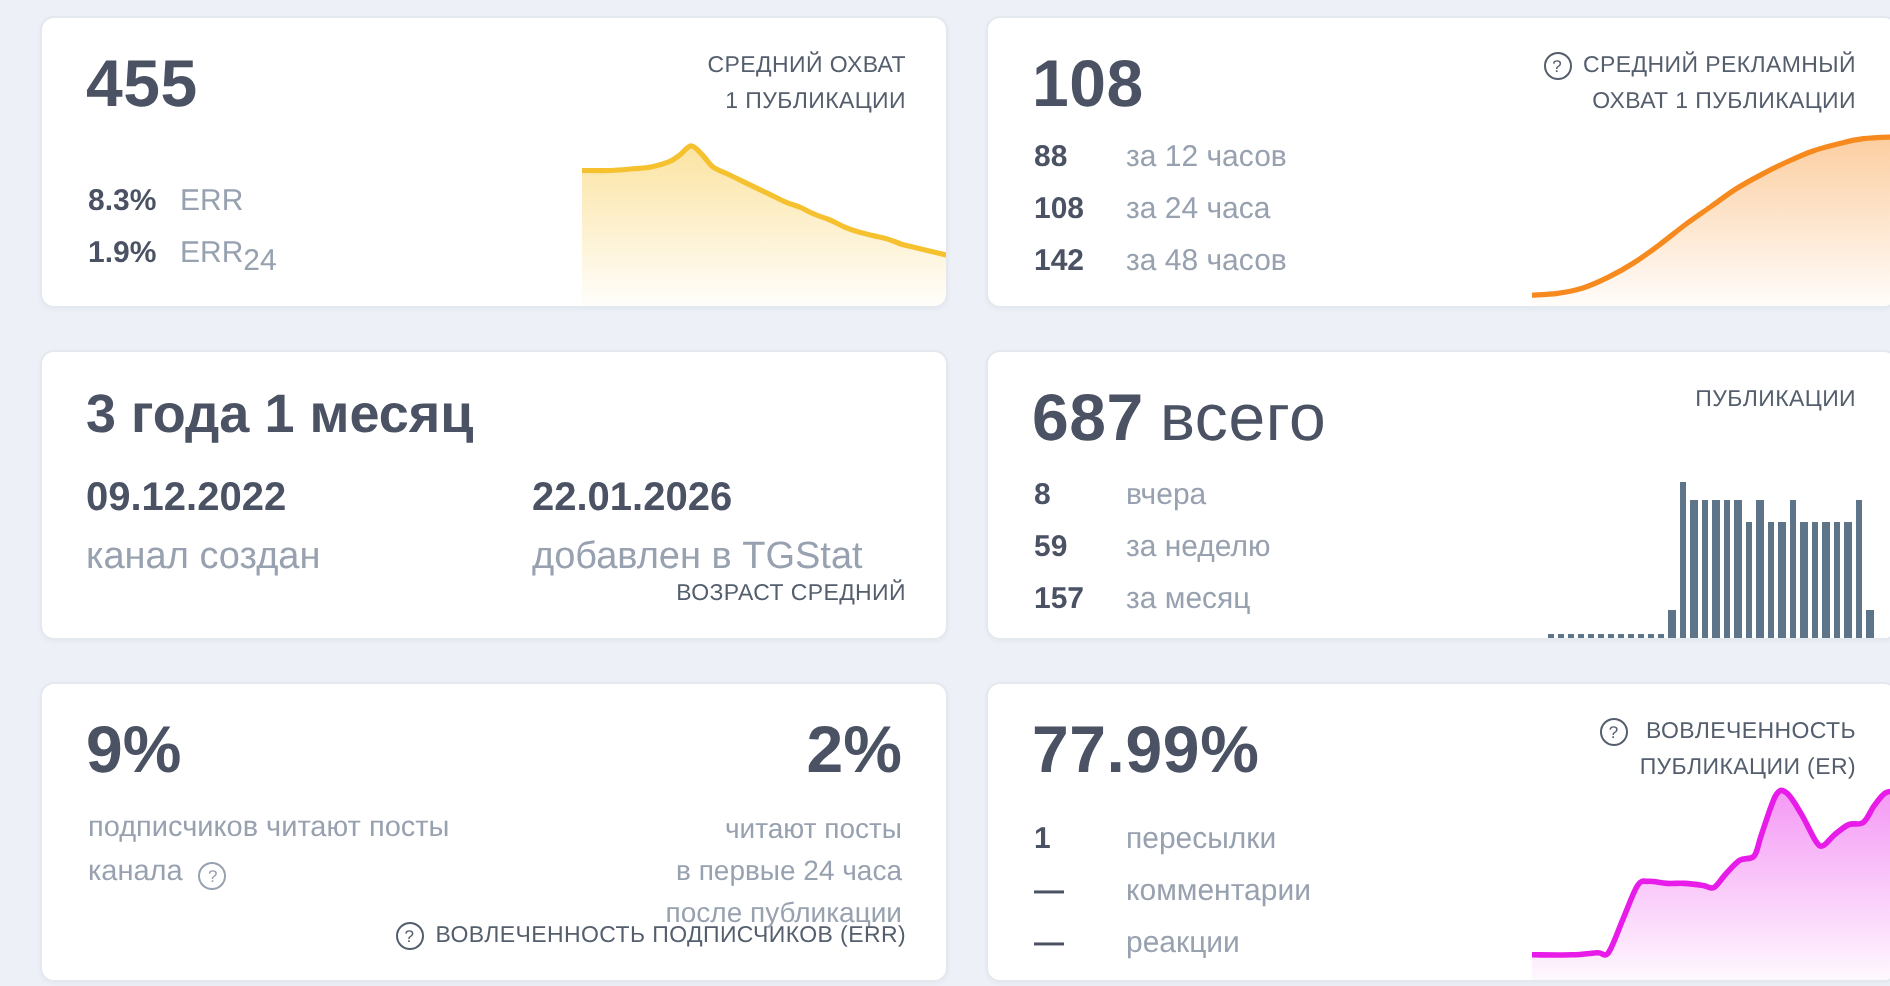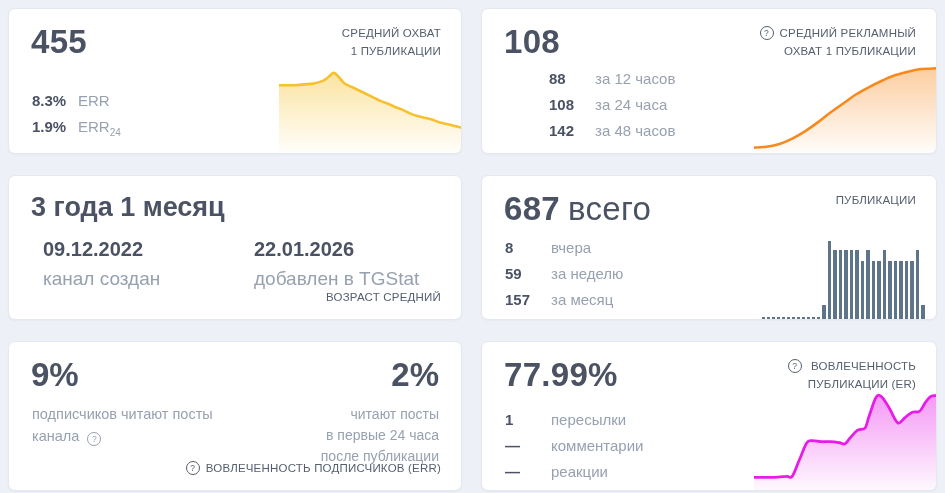--- a/index.html
+++ b/index.html
@@ -5,21 +5,21 @@
   html,body{margin:0;padding:0;}
   body{
     width:945px;height:493px;position:relative;
     background:#edf0f6;
     font-family:"Liberation Sans", sans-serif;
     overflow:hidden;
     -webkit-font-smoothing:antialiased;
   }
   .grid{
     position:absolute;left:0;top:0;width:945px;height:402px;
-    box-sizing:border-box;padding:8px 8px 0 8px;
+    box-sizing:border-box;padding:8px 8px 0 20px;
     display:grid;grid-template-columns:454px 456px;
     grid-template-rows:146px 145px 150px;gap:21px 19px;
   }
   .card{
     background:#ffffff;border:1px solid #e4e8ef;border-radius:7px;
     position:relative;overflow:hidden;box-sizing:border-box;
     box-shadow:0 1px 2px rgba(40,50,70,.04);
   }
   .big{
     position:absolute;top:14px;left:22px;
@@ -30,21 +30,21 @@
     position:absolute;top:16px;right:20px;text-align:right;
     font-size:11.5px;line-height:1.55;color:#545e6d;letter-spacing:.2px;
     white-space:pre-line;display:flex;align-items:flex-start;gap:6px;
     justify-content:flex-end;
   }
   .caption-br{position:absolute;bottom:12px;right:20px;top:auto;}
   .rows{position:absolute;left:23px;font-size:15px;line-height:1;}
   .row{display:flex;align-items:baseline;margin-bottom:11px;}
   .row .val{min-width:46px;font-weight:bold;color:#4a5263;}
   .row .lbl{color:#97a1af;}
-  .row sub{font-size:10px;color:#97a1af;}
+  .row sub{font-size:15px;color:#97a1af;}
   .hicon{
     display:inline-flex;align-items:center;justify-content:center;
     width:12px;height:12px;border:1px solid currentColor;border-radius:50%;
     font-size:8.5px;line-height:1;flex:0 0 auto;margin-top:1px;
     font-weight:normal;
   }
   .spark{position:absolute;right:0;bottom:0;display:block;}
   .barwrap{
     position:absolute;right:6px;bottom:0;height:80px;width:168px;
     display:flex;align-items:flex-end;
@@ -103,21 +103,21 @@
     </svg>
   </div>
 
   <div class="card">
     <div class="big">108</div>
     <div class="caption">
       <span class="hicon">?</span>
       <span>СРЕДНИЙ РЕКЛАМНЫЙ
 ОХВАТ 1 ПУБЛИКАЦИИ</span>
     </div>
-    <div class="rows" style="top:62px;margin-left:44px;">
+    <div class="rows" style="top:62px;">
       <div class="row">
         <span class="val">88</span>
         <span class="lbl">за 12 часов</span>
       </div>
       <div class="row">
         <span class="val">108</span>
         <span class="lbl">за 24 часа</span>
       </div>
       <div class="row">
         <span class="val">142</span>
@@ -131,21 +131,21 @@
           <stop offset="1" stop-color="currentColor" stop-opacity="0.02"></stop>
         </linearGradient>
       </defs>
       <path class="area" fill="url(#g-adv)" stroke="none" d="M0,84.6C2.1233333333333335,84.44999999999999 8.493333333333336,84.3 12.740000000000002,83.7C16.986666666666668,83.10000000000001 21.233333333333338,82.35 25.480000000000004,81C29.72666666666667,79.65 33.97333333333333,77.69999999999999 38.22,75.6C42.46666666666667,73.5 46.71333333333334,71.10000000000001 50.96000000000001,68.4C55.20666666666668,65.7 59.45333333333333,62.55 63.699999999999996,59.4C67.94666666666666,56.25 72.19333333333333,52.65 76.44,49.5C80.68666666666667,46.35 84.93333333333332,43.49999999999999 89.17999999999999,40.49999999999999C93.42666666666666,37.49999999999999 97.67333333333335,34.2 101.92000000000002,31.5C106.16666666666669,28.8 110.41333333333333,26.549999999999997 114.66,24.299999999999997C118.90666666666667,22.049999999999997 123.15333333333332,19.95 127.39999999999999,18C131.64666666666665,16.05 135.89333333333335,14.099999999999994 140.14000000000001,12.599999999999994C144.38666666666668,11.099999999999994 148.63333333333333,10.049999999999999 152.88,9C157.12666666666667,7.95 160.76666666666668,6.899999999999996 165.62,6.299999999999997C170.47333333333333,5.699999999999998 179.27,5.550000000000004 182,5.400000000000006L182,90 L0,90 Z"></path>
       <path class="line" fill="none" stroke="currentColor" stroke-width="2.6" stroke-linecap="round" stroke-linejoin="round" d="M0,84.6C2.1233333333333335,84.44999999999999 8.493333333333336,84.3 12.740000000000002,83.7C16.986666666666668,83.10000000000001 21.233333333333338,82.35 25.480000000000004,81C29.72666666666667,79.65 33.97333333333333,77.69999999999999 38.22,75.6C42.46666666666667,73.5 46.71333333333334,71.10000000000001 50.96000000000001,68.4C55.20666666666668,65.7 59.45333333333333,62.55 63.699999999999996,59.4C67.94666666666666,56.25 72.19333333333333,52.65 76.44,49.5C80.68666666666667,46.35 84.93333333333332,43.49999999999999 89.17999999999999,40.49999999999999C93.42666666666666,37.49999999999999 97.67333333333335,34.2 101.92000000000002,31.5C106.16666666666669,28.8 110.41333333333333,26.549999999999997 114.66,24.299999999999997C118.90666666666667,22.049999999999997 123.15333333333332,19.95 127.39999999999999,18C131.64666666666665,16.05 135.89333333333335,14.099999999999994 140.14000000000001,12.599999999999994C144.38666666666668,11.099999999999994 148.63333333333333,10.049999999999999 152.88,9C157.12666666666667,7.95 160.76666666666668,6.899999999999996 165.62,6.299999999999997C170.47333333333333,5.699999999999998 179.27,5.550000000000004 182,5.400000000000006"></path>
     </svg>
   </div>
 
   <div class="card">
     <div class="age-title">3 года 1 месяц</div>
-    <div class="age-col" style="left:22px;margin-left:12px;">
+    <div class="age-col" style="left:22px;">
       <div class="date">09.12.2022</div>
       <div class="sub">канал создан</div>
     </div>
     <div class="age-col" style="left:245px;">
       <div class="date">22.01.2026</div>
       <div class="sub">добавлен в TGStat</div>
     </div>
     <div class="caption caption-br">
       <span>ВОЗРАСТ СРЕДНИЙ</span>
     </div>

